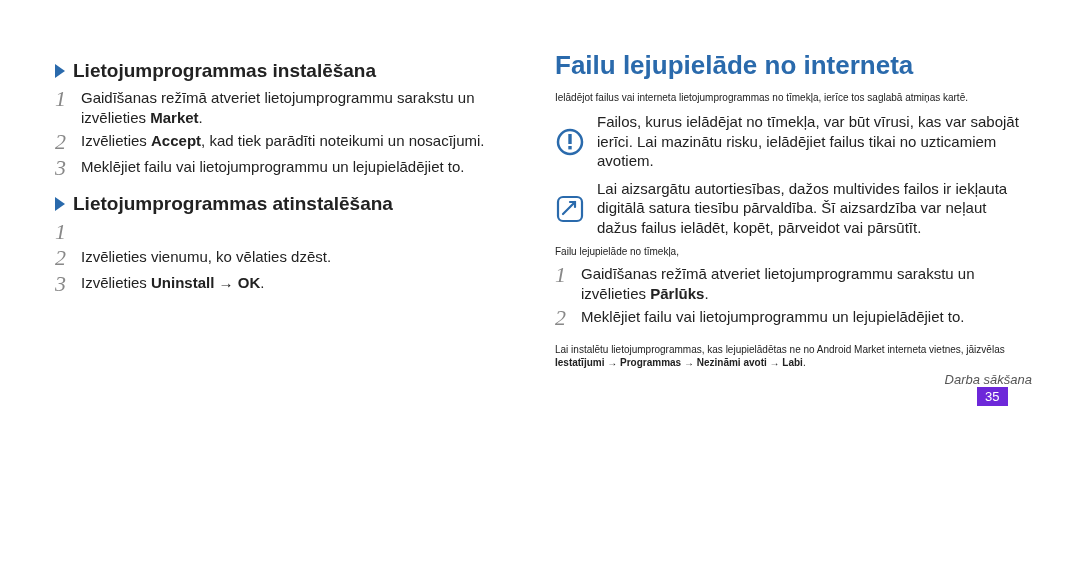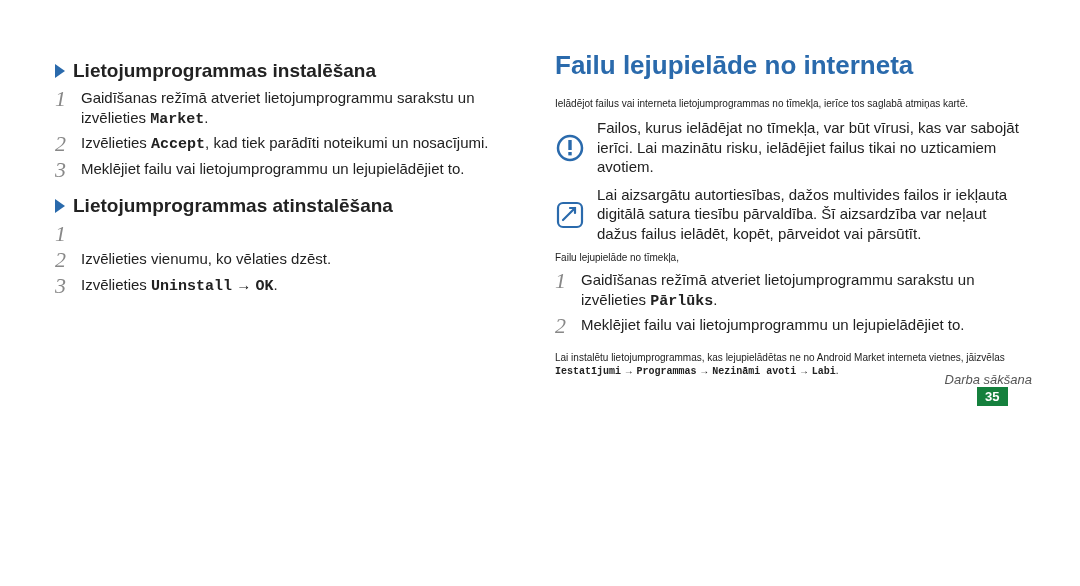--- a/index.html
+++ b/index.html
@@ -36,21 +36,21 @@
     width: 0; height: 0;
     border-top: 7px solid transparent;
     border-bottom: 7px solid transparent;
     border-left: 10px solid #2a6aac;
     margin-right: 8px;
   }
   .main-heading {
     color: #2a6aac;
     font-size: 26px;
     font-weight: 600;
-    margin: 0 0 16px 0;
+    margin: 0 0 10px 0;
   }
   .body-text {
     font-size: 10px;
     line-height: 1.3;
     margin: 6px 0;
   }
   ol.steps {
     list-style: none;
     padding: 0;
     margin: 4px 0 14px 0;
@@ -100,26 +100,26 @@
     align-items: center;
     font-size: 13px;
     flex-direction: column;
   }
   .footer-label {
     font-style: italic;
     color: #555;
     margin-right: 8px;
   }
   .footer-page {
-    background: #15803d;
+    background: #6d28d9;
     color: #fff;
     padding: 2px 8px;
-    font-weight: 700;
-  }
-  b { font-weight: bold; font-family: Liberation Mono, monospace; }
+    font-weight: 400;
+  }
+  b { font-weight: bold; }
   svg { display: block; }
 </style>
 </head>
 <body>
 
 <div class="page">
 
   <div class="col">
 
     <div class="sub-heading">

